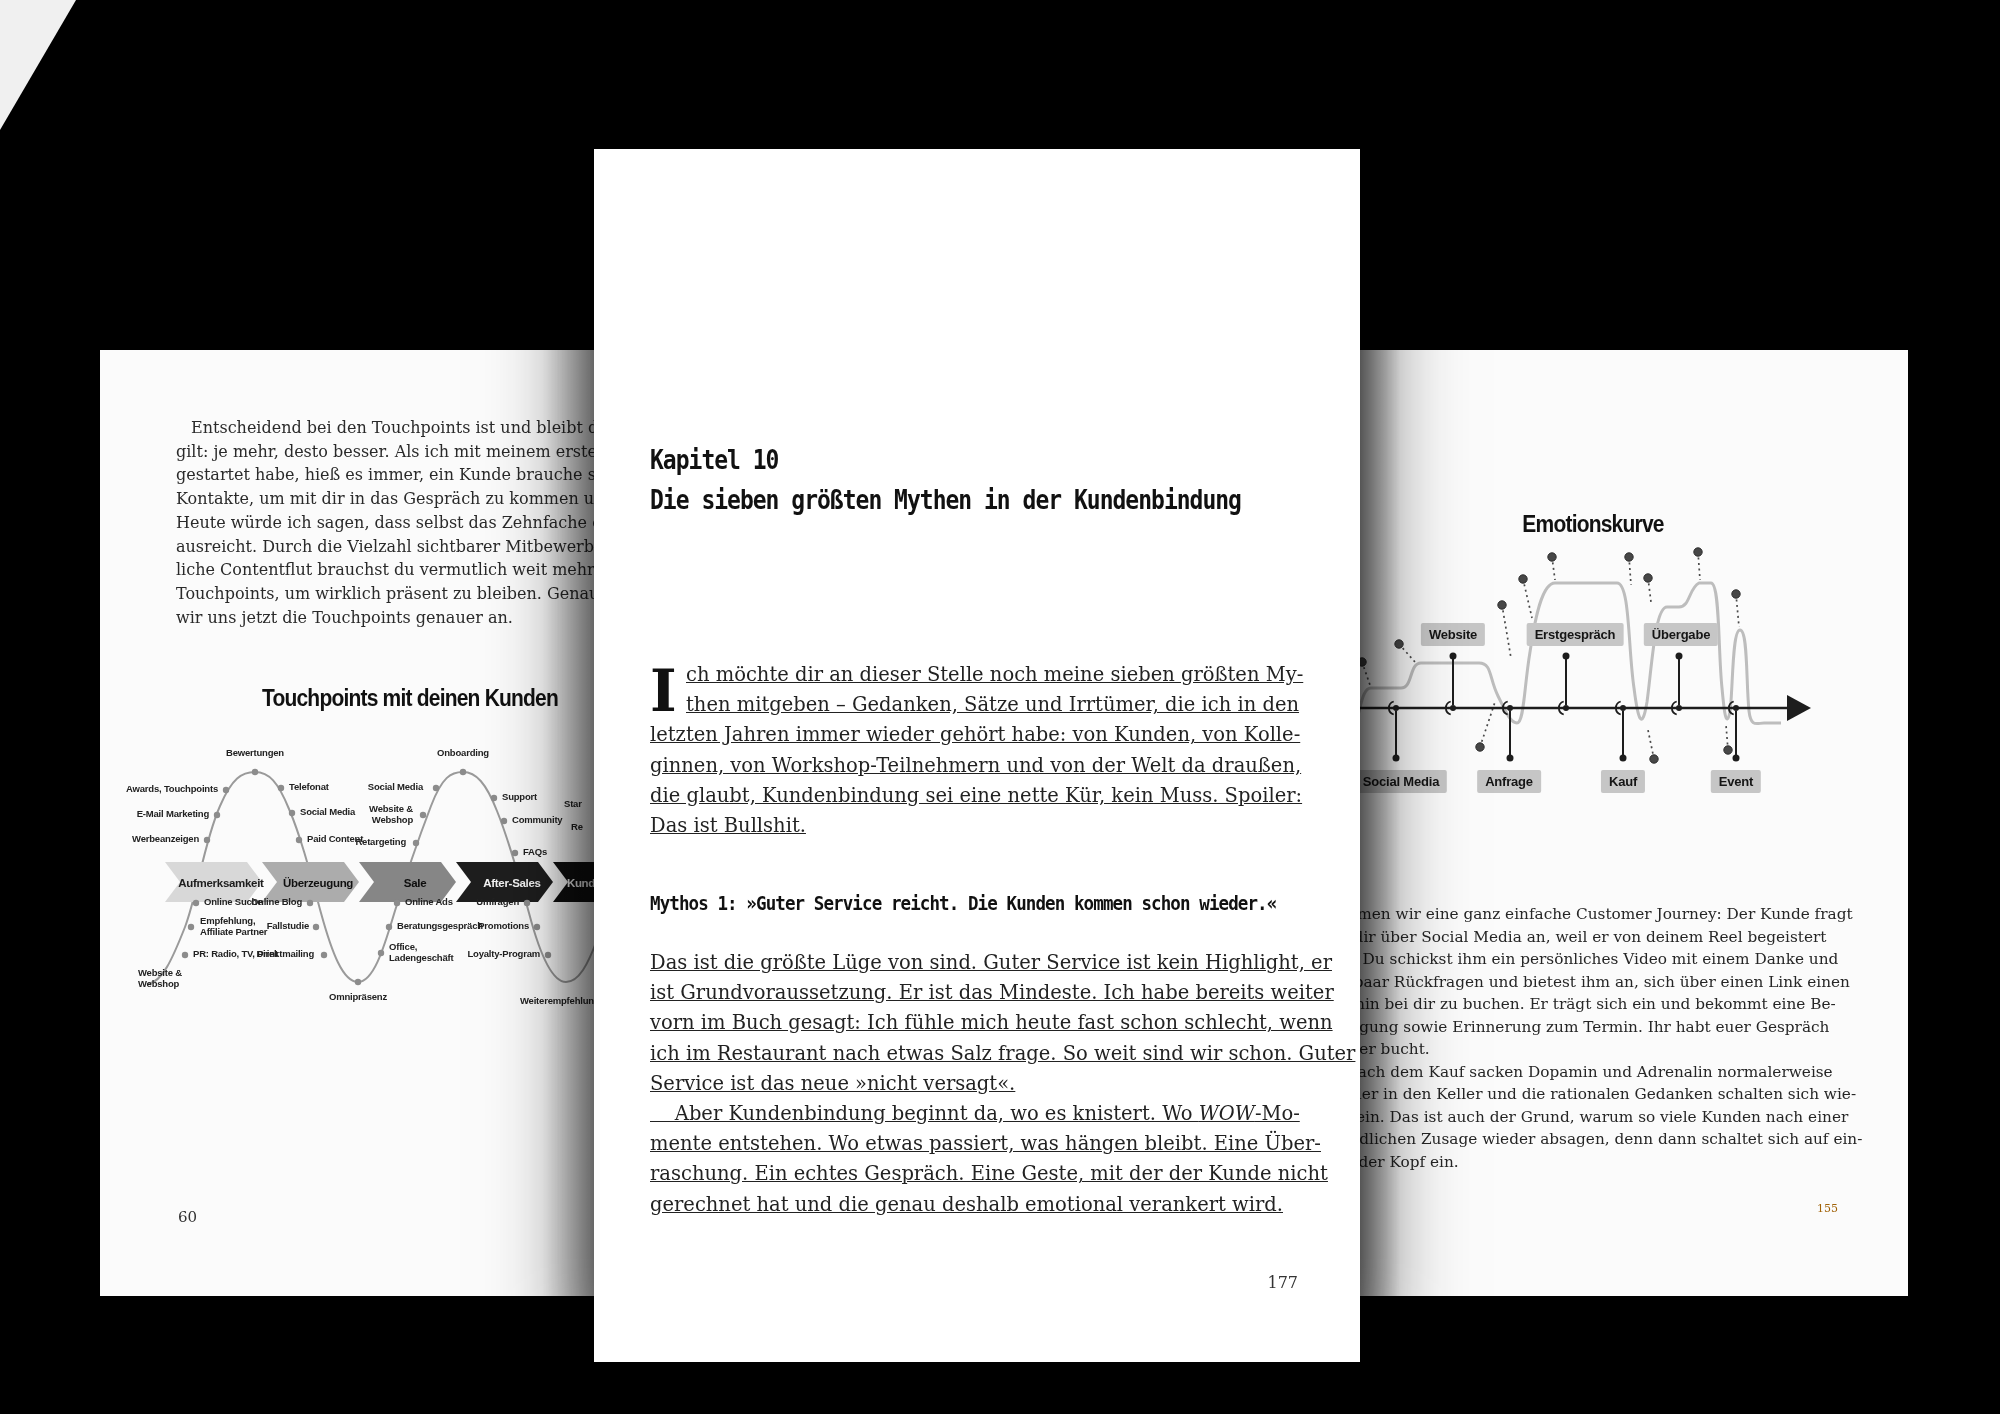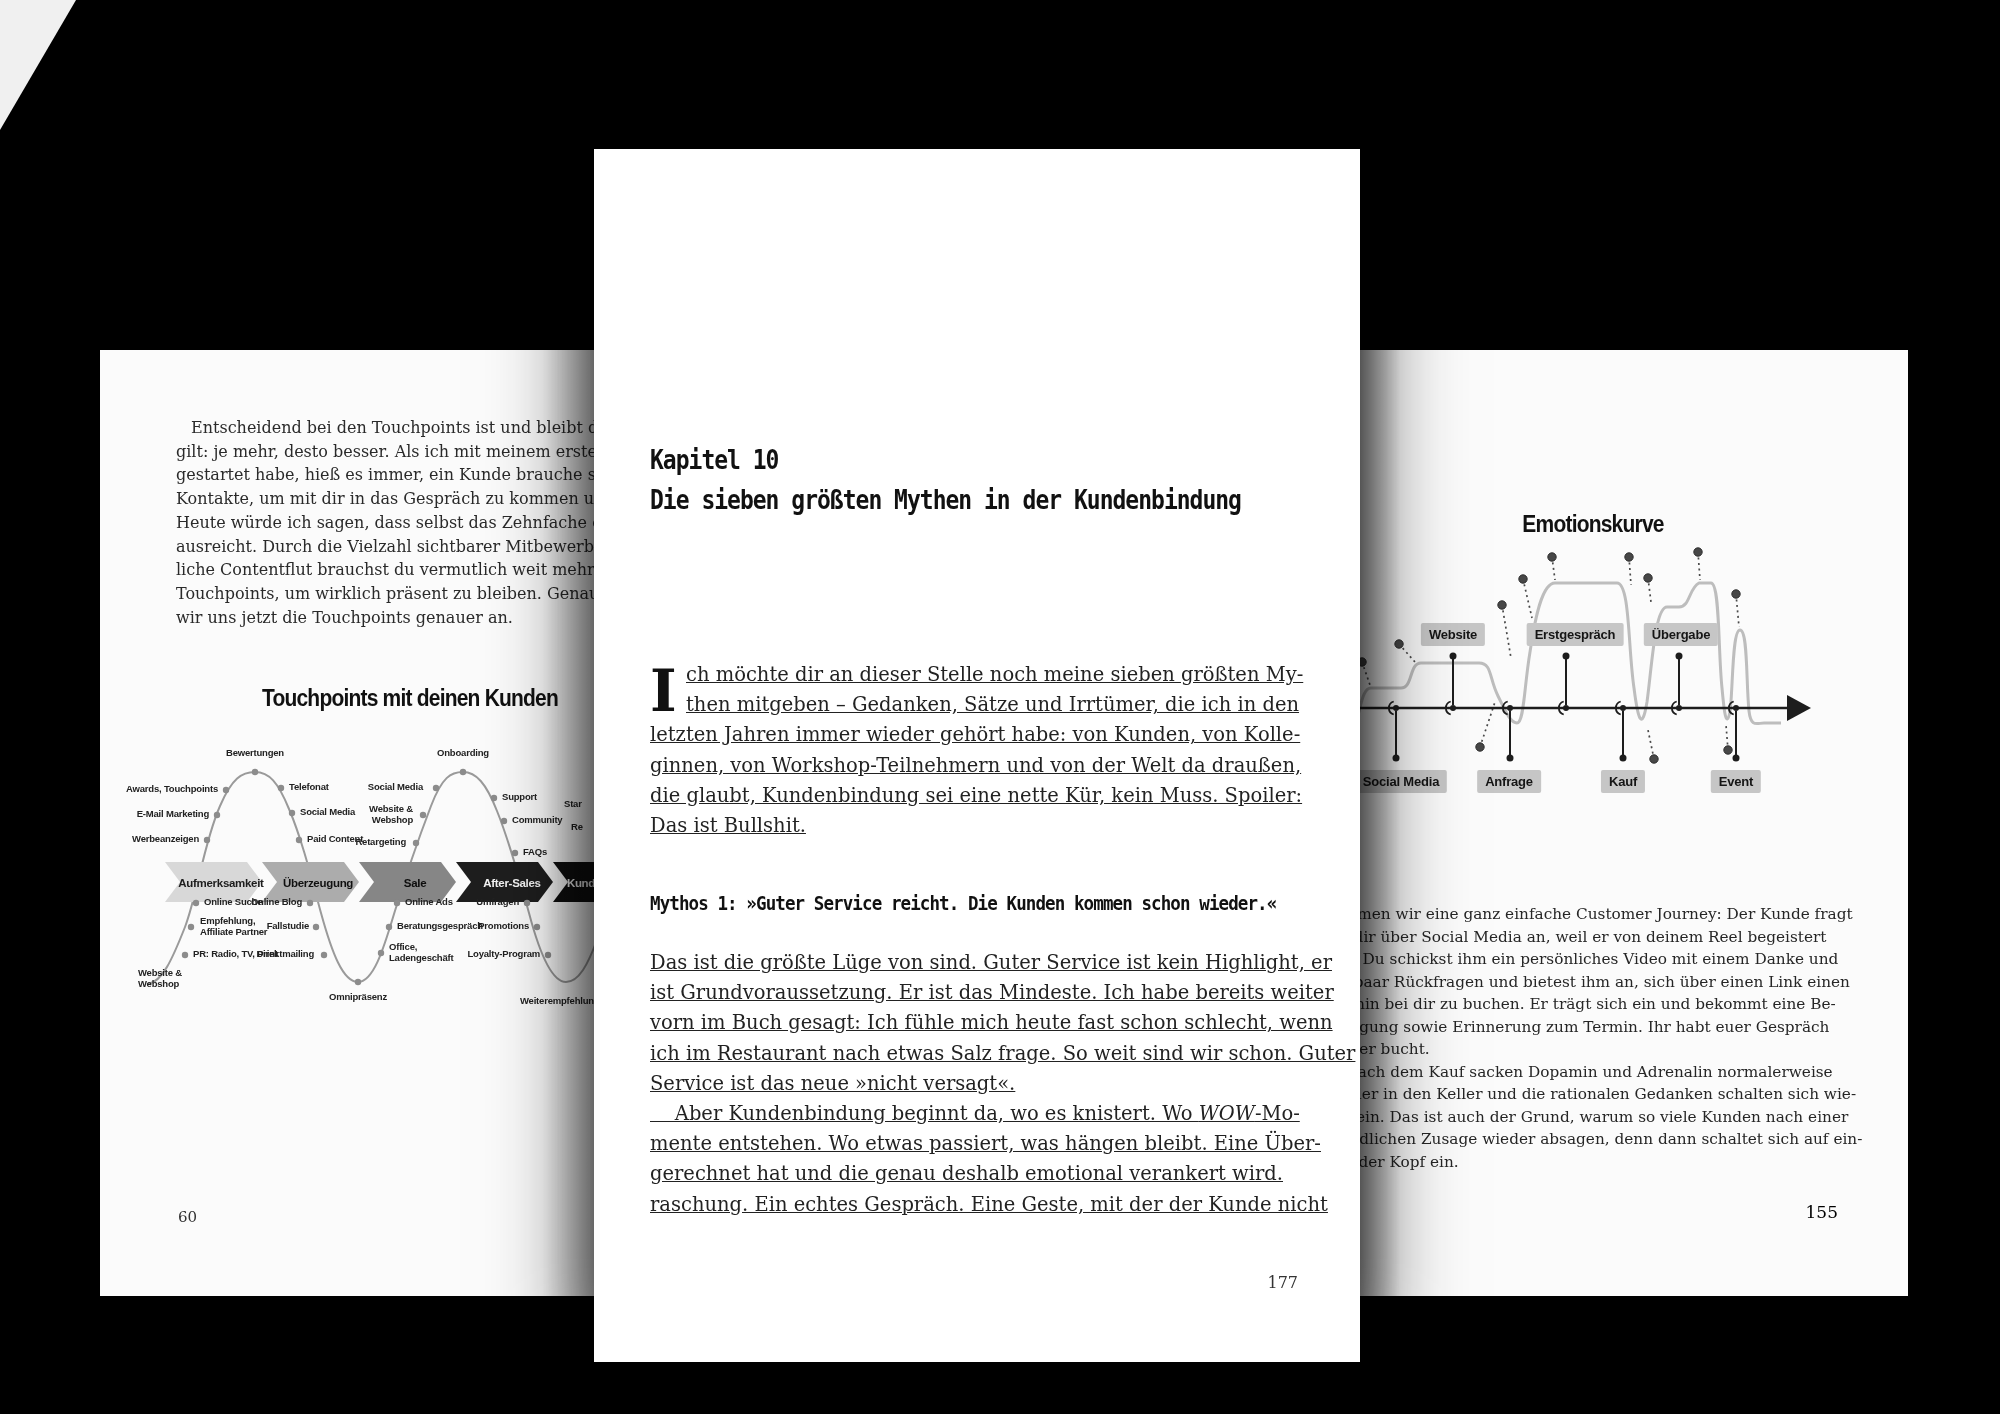--- a/index.html
+++ b/index.html
@@ -58,21 +58,21 @@
     font:700 21px/1.1 "Liberation Sans",sans-serif;letter-spacing:-0.8px;color:#111;
     transform:scaleY(1.1);}
   .emo-canvas{position:absolute;left:0;top:180px;width:460px;height:300px;overflow:hidden;}
   .emo-canvas svg{position:absolute;left:0;top:0;}
   .ebox{position:absolute;background:#c6c6c6;color:#151515;border-radius:2px;
     font:700 13px/1 "Liberation Sans",sans-serif;letter-spacing:-0.2px;
     padding:5px 8px;white-space:nowrap;transform:translateX(-50%);}
   .rp-text{position:absolute;left:-34px;top:553px;width:580px;font-size:15.3px;
     line-height:22.55px;color:#262626;}
   .rp-text div{white-space:pre;}
-  .rp-num{position:absolute;right:70px;top:852px;font-size:17px;color:#000000;}
+  .rp-num{position:absolute;right:70px;top:852px;font-size:11px;color:#a16207;}
 </style>
 </head>
 <body>
 
 <div class="stage">
 
   <div class="corner-page"></div>
 
   <div class="page page-left">
     <div class="lp-par">
@@ -293,19 +293,19 @@
     <div class="cp-body cp-p1">
         <div>Das ist die größte Lüge von sind. Guter Service ist kein Highlight, er</div>
         <div>ist Grundvoraussetzung. Er ist das Mindeste. Ich habe bereits weiter</div>
         <div>vorn im Buch gesagt: Ich fühle mich heute fast schon schlecht, wenn</div>
         <div>ich im Restaurant nach etwas Salz frage. So weit sind wir schon. Guter</div>
         <div>Service ist das neue »nicht versagt«.</div>
       </div>
 
     <div class="cp-body cp-p2">
       <div class="mixed"><span>    Aber Kundenbindung beginnt da, wo es knistert. Wo </span><em>WOW</em><span>-Mo-</span></div>
-      <div><div>mente entstehen. Wo etwas passiert, was hängen bleibt. Eine Über-</div><div>gerechnet hat und die genau deshalb emotional verankert wird.</div><div>raschung. Ein echtes Gespräch. Eine Geste, mit der der Kunde nicht</div></div>
+      <div><div>mente entstehen. Wo etwas passiert, was hängen bleibt. Eine Über-</div><div>raschung. Ein echtes Gespräch. Eine Geste, mit der der Kunde nicht</div><div>gerechnet hat und die genau deshalb emotional verankert wird.</div></div>
     </div>
 
     <div class="cp-num">177</div>
   </div>
 
 </div>
 
 </body></html>

